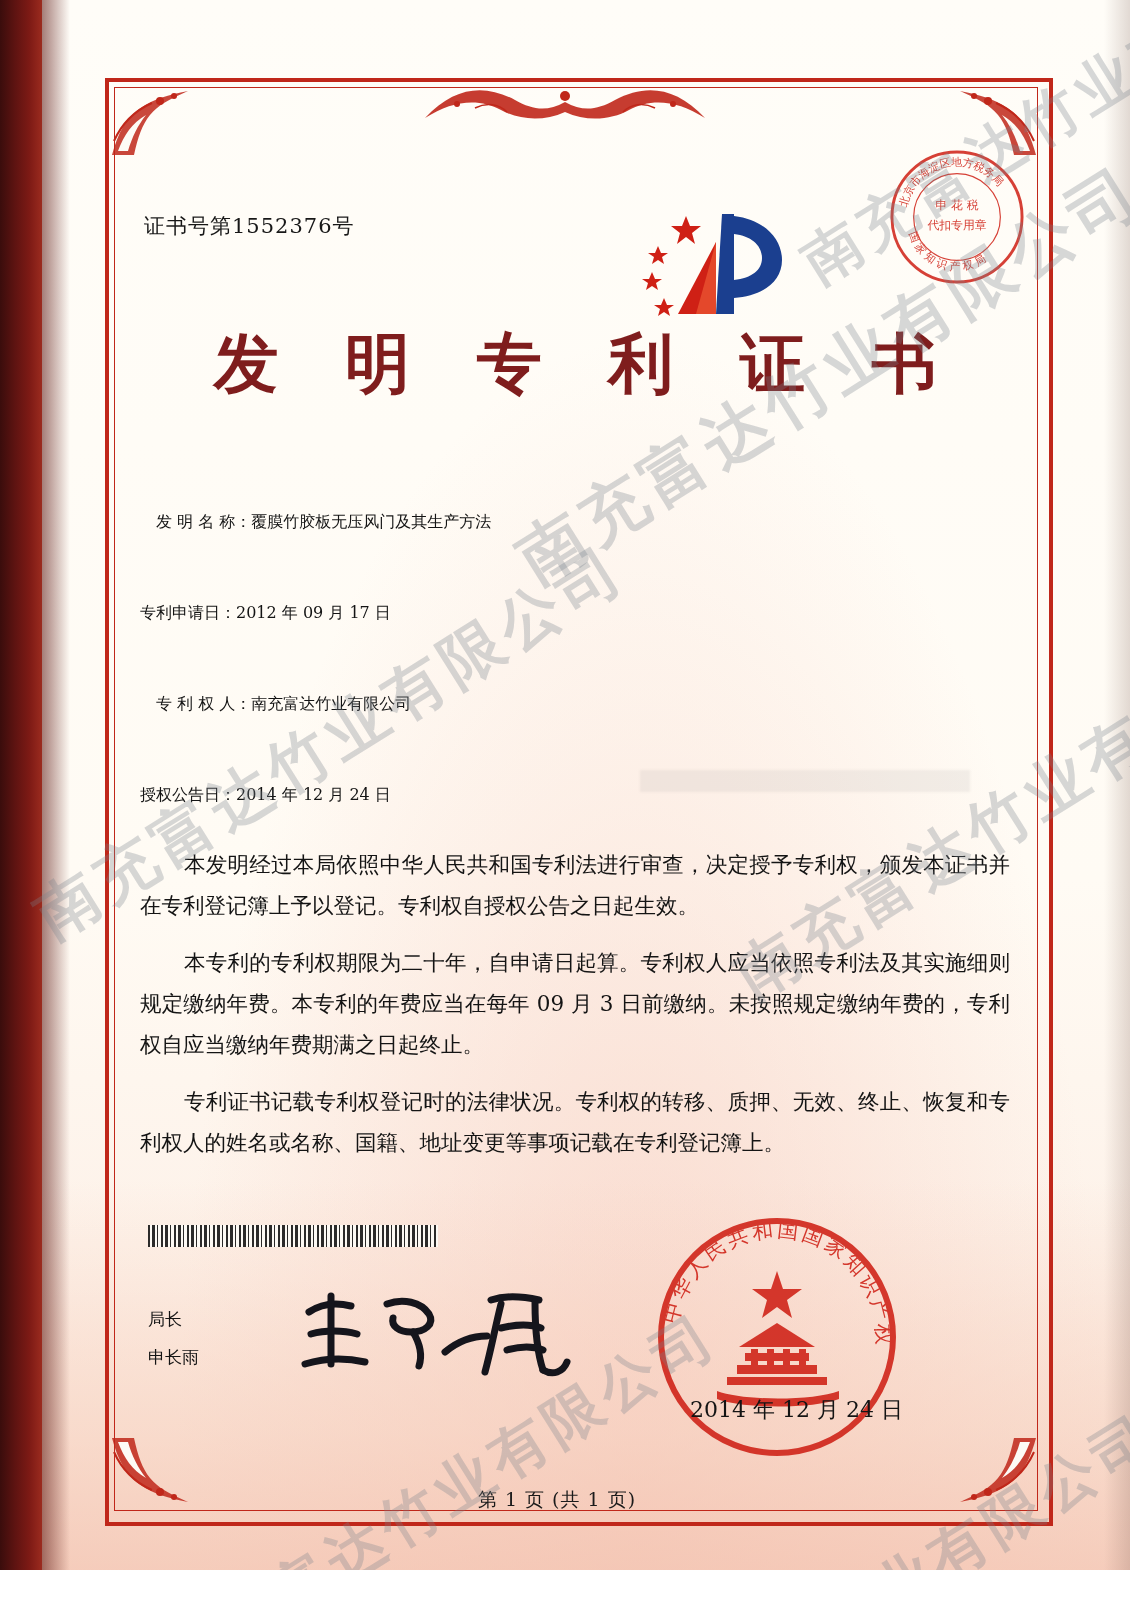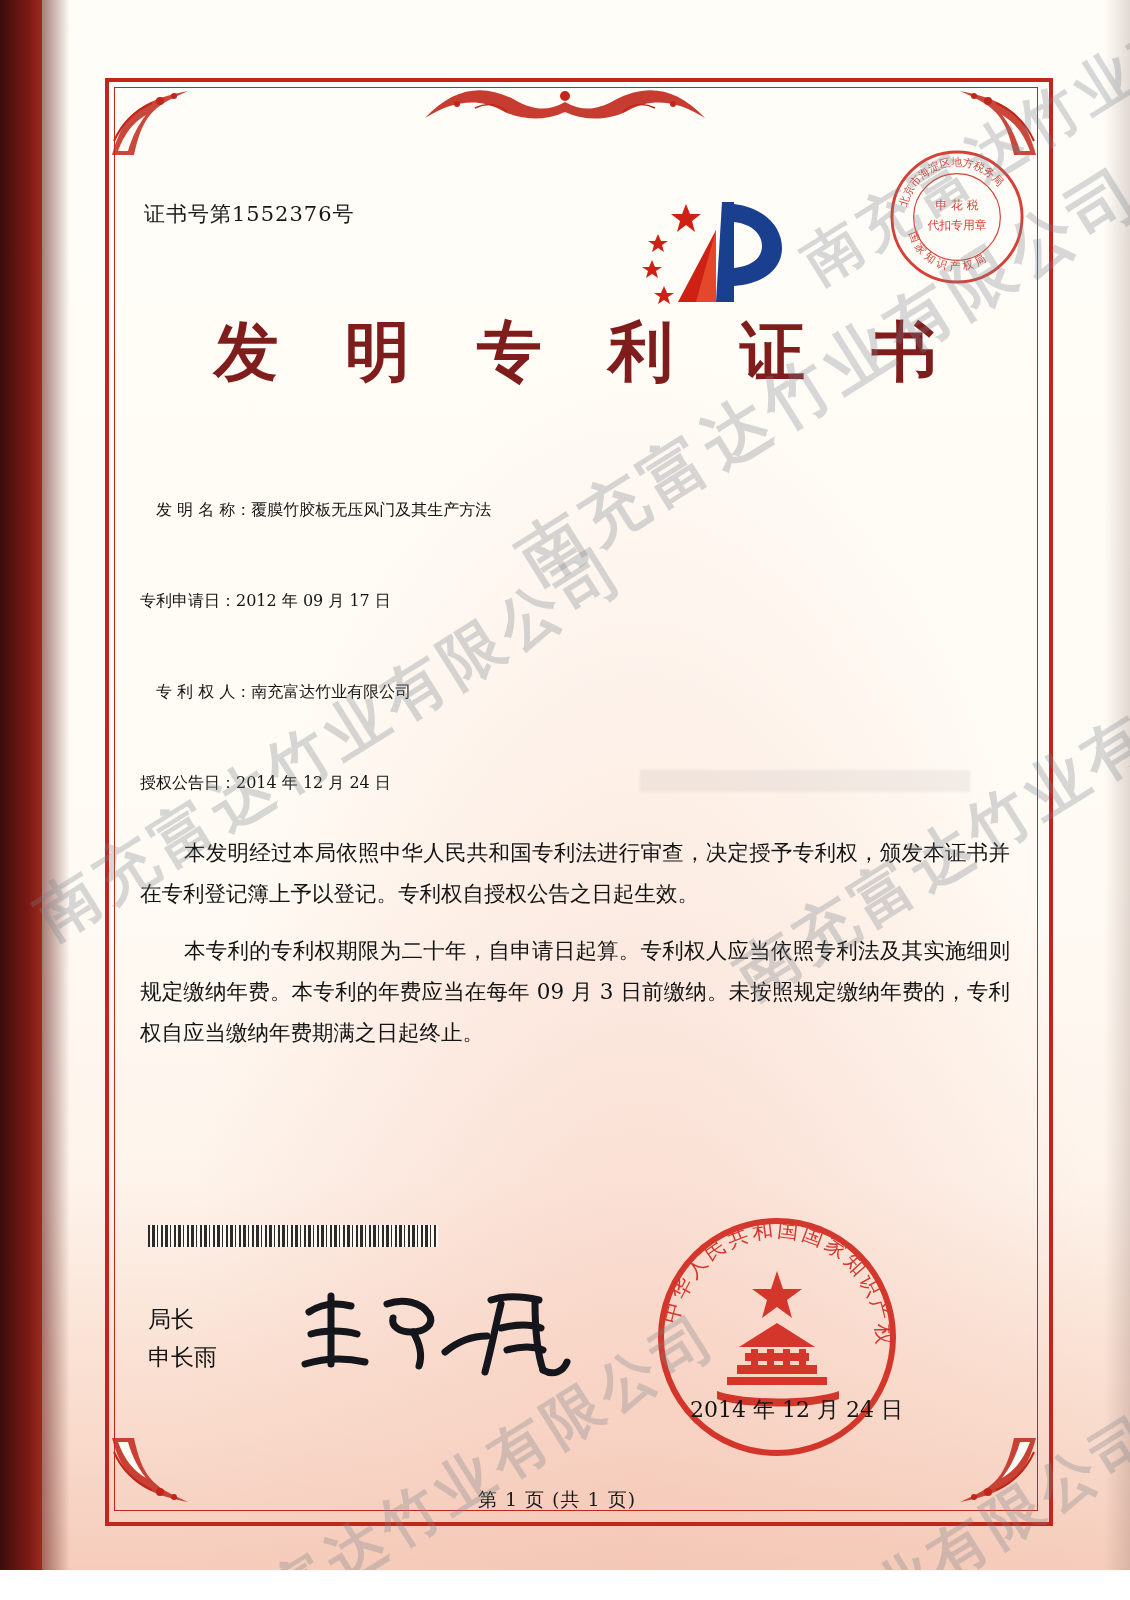--- a/index.html
+++ b/index.html
@@ -69,21 +69,21 @@
     position: absolute;
     left: 415px; top: 78px;
     width: 300px; height: 52px;
     color: #c0271a;
   }
   .top-orn svg { width: 100%; height: 100%; display: block; }
 
   
   .content {
     position: absolute;
-    left: 140px; top: 150px;
+    left: 140px; top: 162px;
     width: 870px;
     color: #171717;
   }
   .cert-no {
     font-family: "DejaVu Serif", serif;
     font-size: 21px;
     letter-spacing: 1px;
     margin-left: 4px;
     margin-top: 50px;
   }
@@ -148,21 +148,21 @@
       #1a1a1a 4px, #1a1a1a 7px, #fdfbf6 7px, #fdfbf6 9px,
       #1a1a1a 9px, #1a1a1a 10px, #fdfbf6 10px, #fdfbf6 13px);
     opacity: 0.92;
   }
 
   
   .sig-block {
     position: absolute;
     left: 148px; top: 1300px;
     font-family: "DejaVu Serif", serif;
-    font-size: 23px;
+    font-size: 17px;
     line-height: 38px;
     color: #141414;
   }
   .signature {
     position: absolute;
     left: 295px; top: 1278px;
     width: 290px; height: 110px;
     color: #15151c;
   }
   .signature svg { width: 100%; height: 100%; display: block; }
@@ -356,20 +356,21 @@
       </div>
       <div class="field">
         <span class="lbl">授权公告日：</span>
         <span class="val">2014 年 12 月 24 日</span>
       </div>
     </div>
 
     <div class="body-text">
       <p>本发明经过本局依照中华人民共和国专利法进行审查，决定授予专利权，颁发本证书并在专利登记簿上予以登记。专利权自授权公告之日起生效。</p>
       <p>本专利的专利权期限为二十年，自申请日起算。专利权人应当依照专利法及其实施细则规定缴纳年费。本专利的年费应当在每年 09 月 3 日前缴纳。未按照规定缴纳年费的，专利权自应当缴纳年费期满之日起终止。</p>
+      <p>专利证书记载专利权登记时的法律状况。专利权的转移、质押、无效、终止、恢复和专利权人的姓名或名称、国籍、地址变更等事项记载在专利登记簿上。</p>
     </div>
 
   </div>
 
   <div class="artifact"></div>
 
   <div class="barcode"></div>
 
   <div class="sig-block">
     <div>局长</div>

